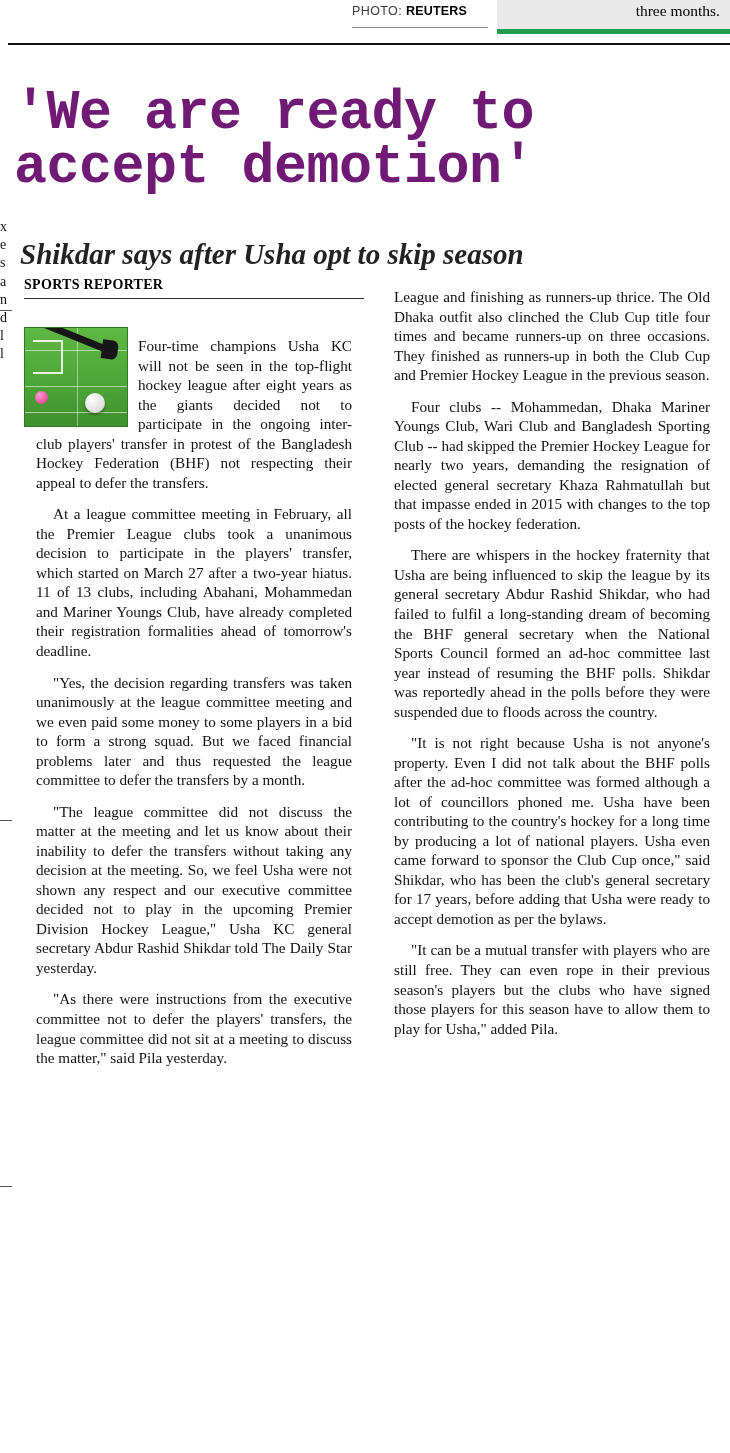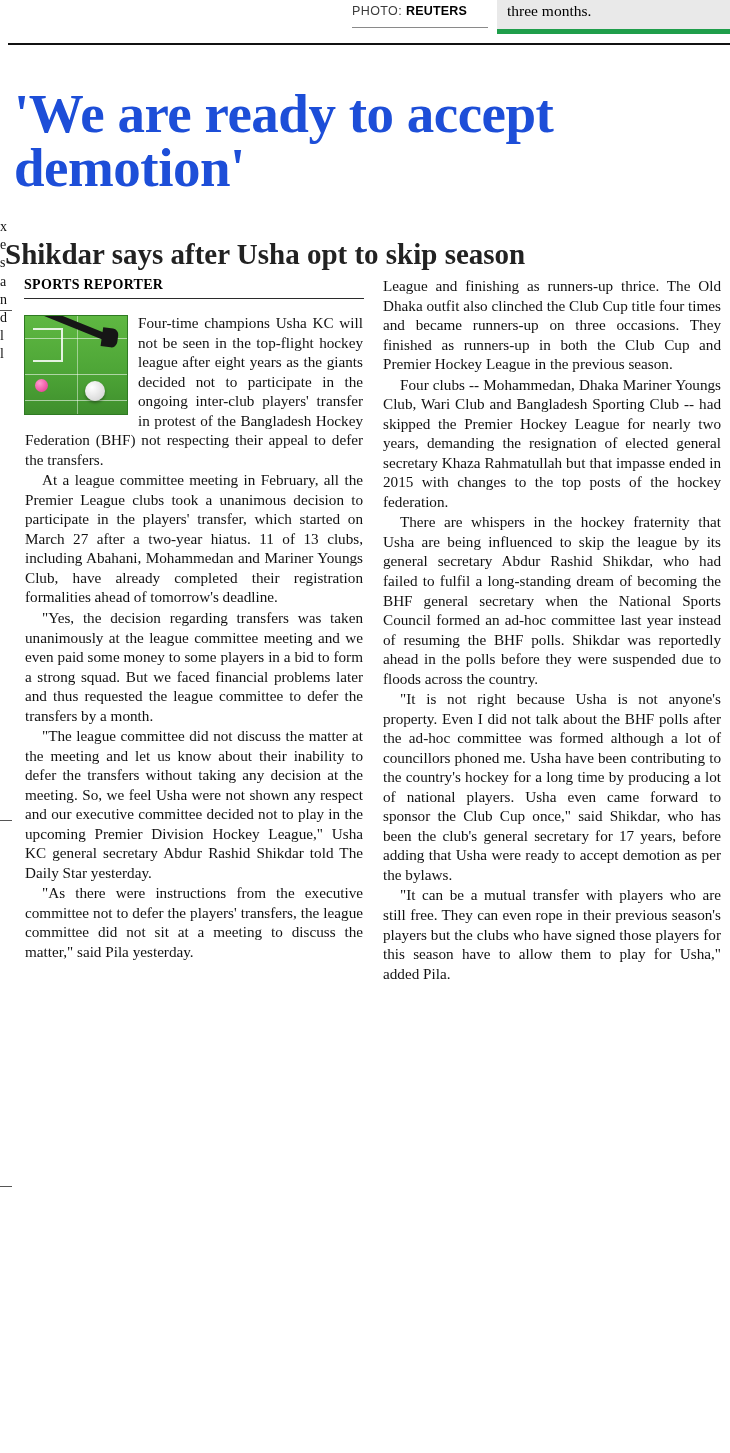--- a/index.html
+++ b/index.html
@@ -53,50 +53,51 @@
     font-family: "Liberation Serif", serif;
     font-size: 15.5px;
     line-height: 1.25;
     height: 78px;
   }
   .side-box .sb-text {
     position: absolute;
     bottom: 9px;
     left: 10px;
     right: 10px;
-    text-align: left;
+    text-align: right;
   }
 
   
   .rule-top {
     position: absolute;
     left: 8px; right: 0;
     top: 43px;
     height: 2px;
     background: #111;
   }
 
   
   .headline {
     position: absolute;
     left: 14px;
     top: 50px;
     width: 710px;
-    font-family: Liberation Serif, serif;
+    font-family: Liberation Mono, monospace;
     font-size: 55px;
     line-height: 0.98;
     letter-spacing: -0.5px;
-    color: #1d4ed8;
+    color: #701a75;
   }
   .subhead {
     position: absolute;
-    left: 5px;
+    left: 20px;
     top: 215px;
     width: 706px;
     font-family: "Liberation Serif", serif;
+    font-style: italic;
     font-weight: bold;
     font-size: 29px;
     line-height: 1.1;
     color: #222;
   }
 
   
   .byline {
     position: absolute;
     left: 24px;
@@ -111,31 +112,31 @@
     left: 24px;
     top: 298px;
     width: 340px;
     height: 1px;
     background: #2b2b2b;
   }
 
   
   .col {
     position: absolute;
-    top: 312px;
+    top: 324px;
     width: 340px;
     font-size: 15.2px;
     line-height: 1.285;
     text-align: justify;
     color: #111;
   }
   .col-left  { left: 24px; }
   .col-right { left: 382px; top: 275px; }
 
-  .col p { margin: 1px; text-indent: 17px; }
+  .col p { margin: 12px; text-indent: 17px; }
   .col p.first { text-indent: 0; }
 
   
   .art {
     float: left;
     width: 104px;
     height: 100px;
     margin: 3px 10px 2px 0;
     background: linear-gradient(#5fb842 0%, #4ea637 55%, #3f8f2d 100%);
     border: 1px solid #2f7a23;

